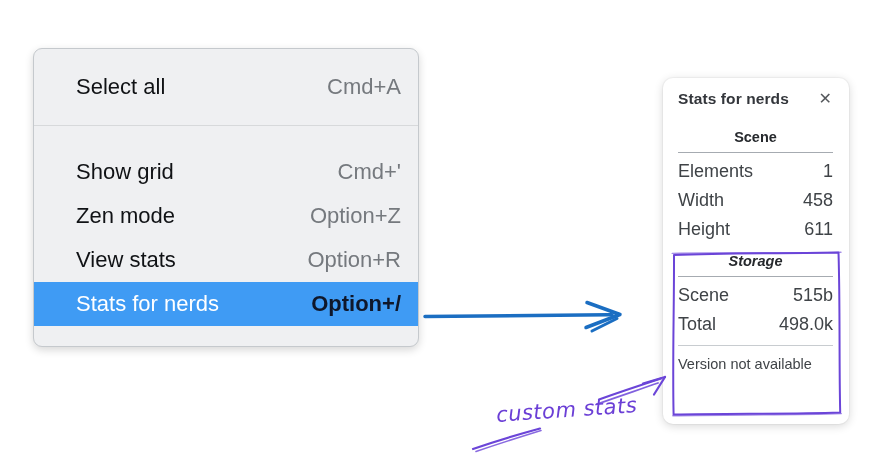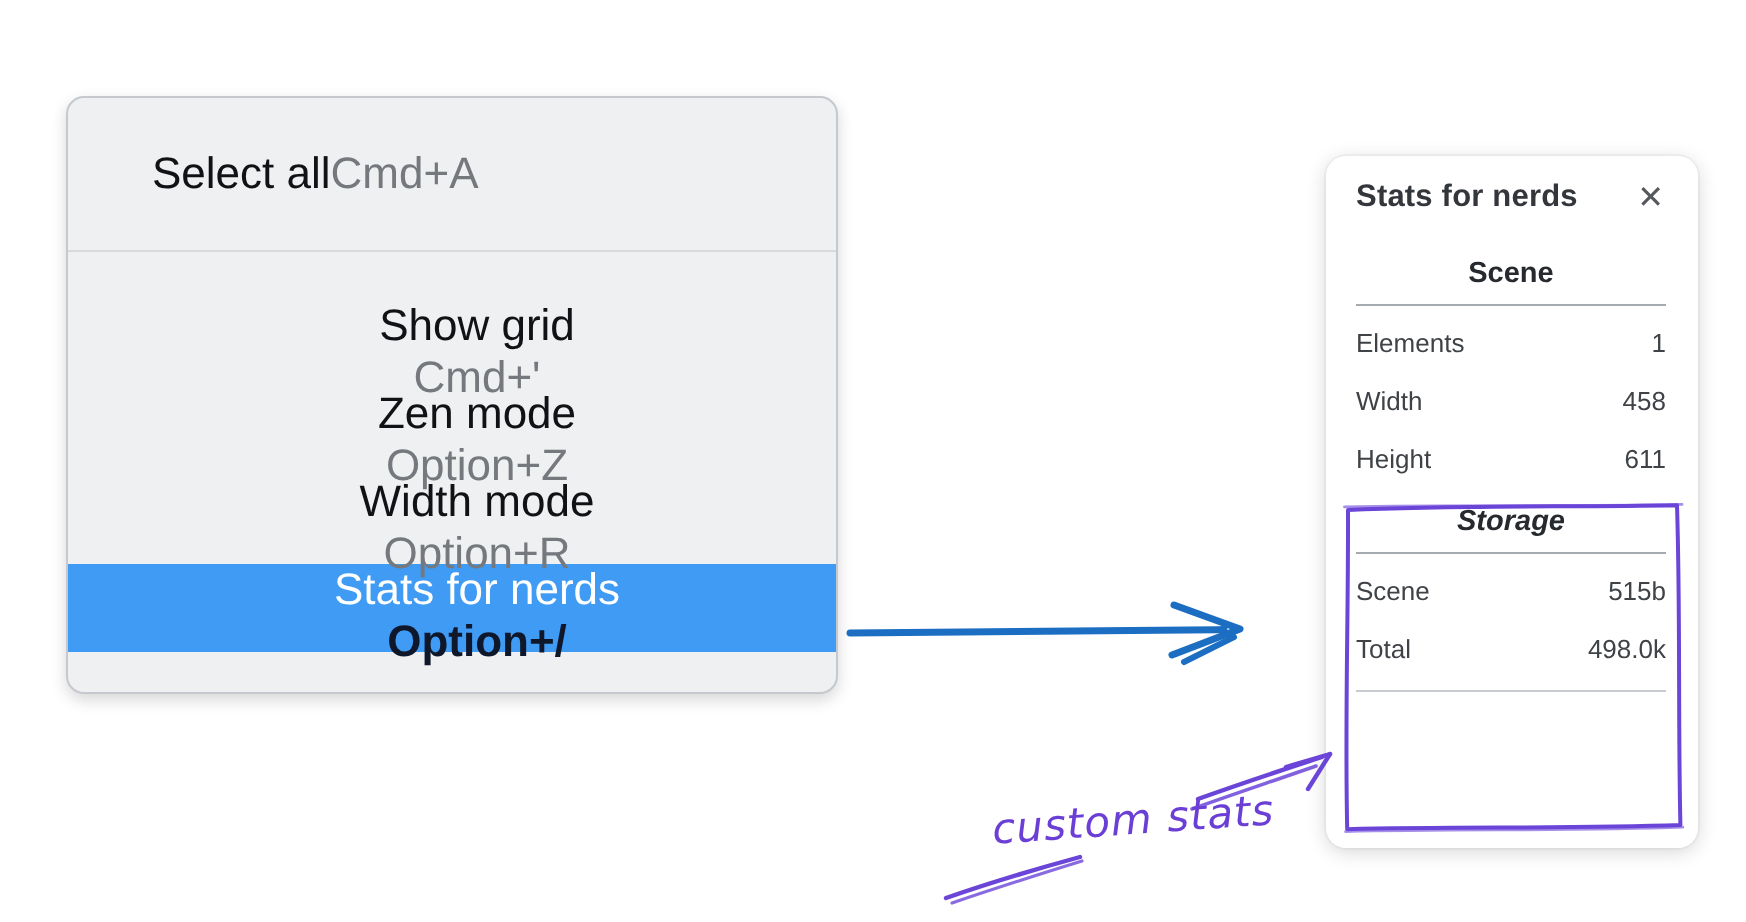--- a/index.html
+++ b/index.html
@@ -18,26 +18,26 @@
     border:1px solid #c5c9cd;
     border-radius:9px;
     box-shadow:0 3px 8px rgba(0,0,0,.16);
     z-index:2;
     overflow:hidden;
   }
   .menu-section-1 { padding-top:17px; padding-bottom:17px; }
   .menu-section-2 { padding-top:24px; padding-bottom:10px; }
   .menu-item {
     height:42px;
-    display:flex; align-items:center; 
+    display:flex; align-items:center; justify-content:space-between;
     padding:0 17px 0 42px;
     font-size:22px; color:#101215;
     cursor:default;
   }
-  .menu-section-2 .menu-item { height:44px;flex-direction:column; }
+  .menu-section-2 .menu-item { height:44px; }
   .menu-item .shortcut { color:#75797e; }
   .menu-item.selected { background:#3f9bf4; color:#ffffff; }
   .menu-item.selected .shortcut { color:#0f172a;font-weight:bold; }
   .menu-separator { height:0; border-top:1px solid #d7d9db; }
 
   
   .stats-panel {
     position:absolute; left:663px; top:78px; width:186px; height:346px;
     background:#ffffff;
     border-radius:10px;
@@ -56,21 +56,21 @@
   .section-heading {
     text-align:center; font-weight:bold; font-size:14.5px; color:#26292d;
   }
   .heading-scene   { margin-top:19px; }
   .heading-storage { margin-top:9px;font-style:italic; }
   .heading-version { margin-top:7px; }
   .panel-hr { border:none; border-top:1px solid #a6abb1; margin:7px 0 4px; }
   .panel-hr.light { border-top-color:#c8ccd0; margin:6px 0 4px; }
   .stat-row {
     display:flex; justify-content:space-between;
-    font-size:13px; line-height:29px; color:#3f4347;
+    font-size:18px; line-height:29px; color:#3f4347;
   }
   .panel-note { font-size:14.5px; line-height:29px; margin-top:2px; color:#3f4347; }
 
   
   .overlay {
     position:absolute; left:0; top:0; width:873px; height:461px;
     z-index:6; pointer-events:none;
   }
 
   
@@ -98,21 +98,21 @@
   <div class="menu-section-2">
     <div class="menu-item">
       <span>Show grid</span>
       <span class="shortcut">Cmd+'</span>
     </div>
     <div class="menu-item">
       <span>Zen mode</span>
       <span class="shortcut">Option+Z</span>
     </div>
     <div class="menu-item">
-      <span>Width mode</span>
+      <span>View stats</span>
       <span class="shortcut">Option+R</span>
     </div>
     <div class="menu-item selected">
       <span>Stats for nerds</span>
       <span class="shortcut">Option+/</span>
     </div>
   </div>
 </div>
 
 <div class="stats-panel">
@@ -141,20 +141,21 @@
   <div class="stat-row">
     <span>Scene</span>
     <span>515b</span>
   </div>
   <div class="stat-row">
     <span>Total</span>
     <span>498.0k</span>
   </div>
 
   <hr class="panel-hr light">
+  <div class="panel-note">Version not available</div>
 </div>
 
 <svg class="overlay" viewBox="0 0 873 461" xmlns="http://www.w3.org/2000/svg">
 
   <g stroke="#1b6ec2" stroke-width="3.5" fill="none" stroke-linecap="round" stroke-linejoin="round">
     <path d="M425,316.5 C488,315.6 550,315.8 612,314.8"></path>
     <path d="M587,302.5 L620,314.5 L586,327.5"></path>
     <path d="M592,331 L617,318.5" stroke-width="3"></path>
   </g>
 

